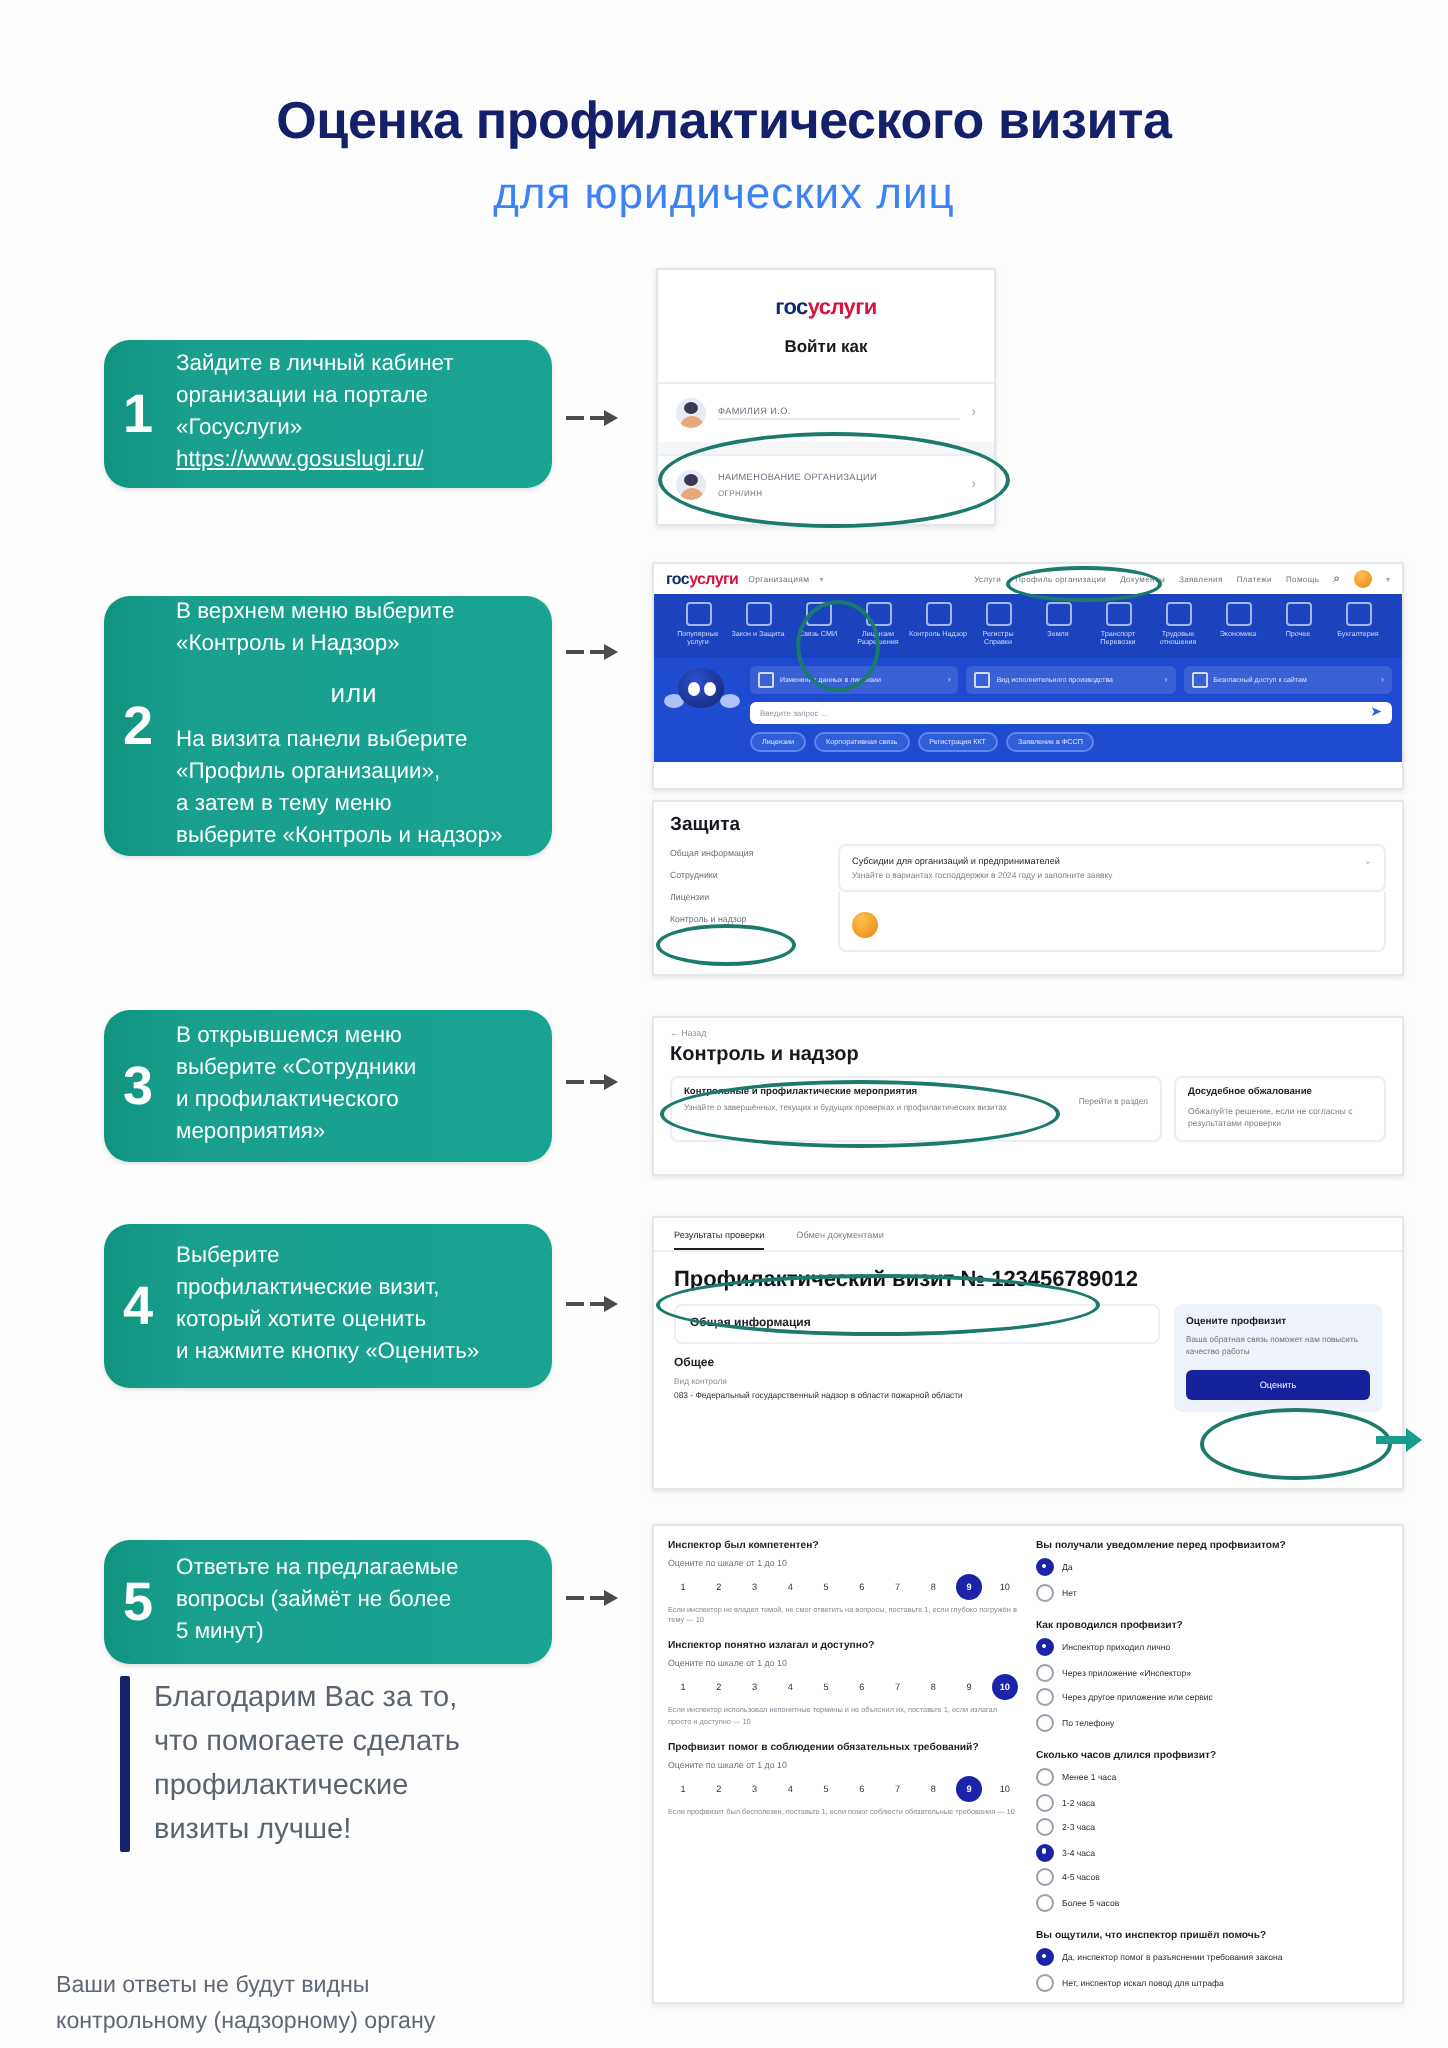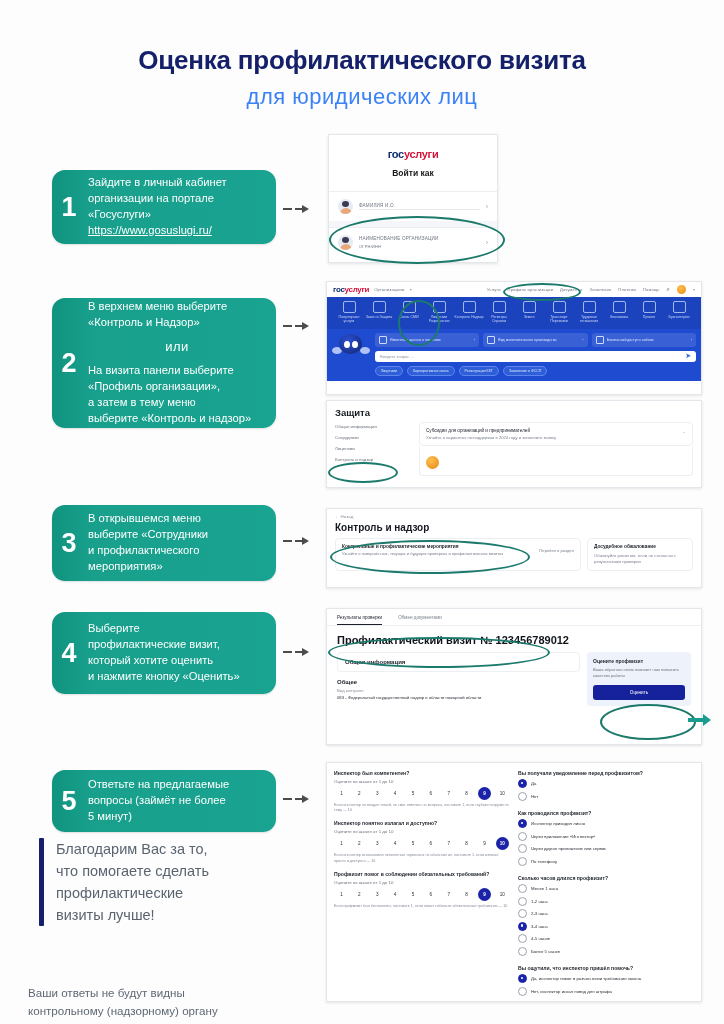--- a/index.html
+++ b/index.html
@@ -52,21 +52,21 @@
     width:9px;height:2px;background:#4c4c4c;margin-right:3px;
   }
   .arrow .head{
     width:0;height:0;border-left:7px solid #4c4c4c;
     border-top:4.5px solid transparent;border-bottom:4.5px solid transparent;
   }
   .arrow .stem{width:7px;height:2px;background:#4c4c4c;}
 
   
   .thanks{
-    position:absolute;left:39px;top:838px;width:240px;
+    position:absolute;left:60px;top:838px;width:240px;
     display:flex;
   }
   .thanks-bar{width:5px;background:#16206b;border-radius:1px;margin-right:12px;}
   .thanks-txt{
     color:#5a6470;font-size:14.5px;line-height:1.52;
   }
   .footnote{
     position:absolute;left:28px;top:984px;width:300px;
     color:#5f6874;font-size:11.6px;line-height:1.55;
   }

